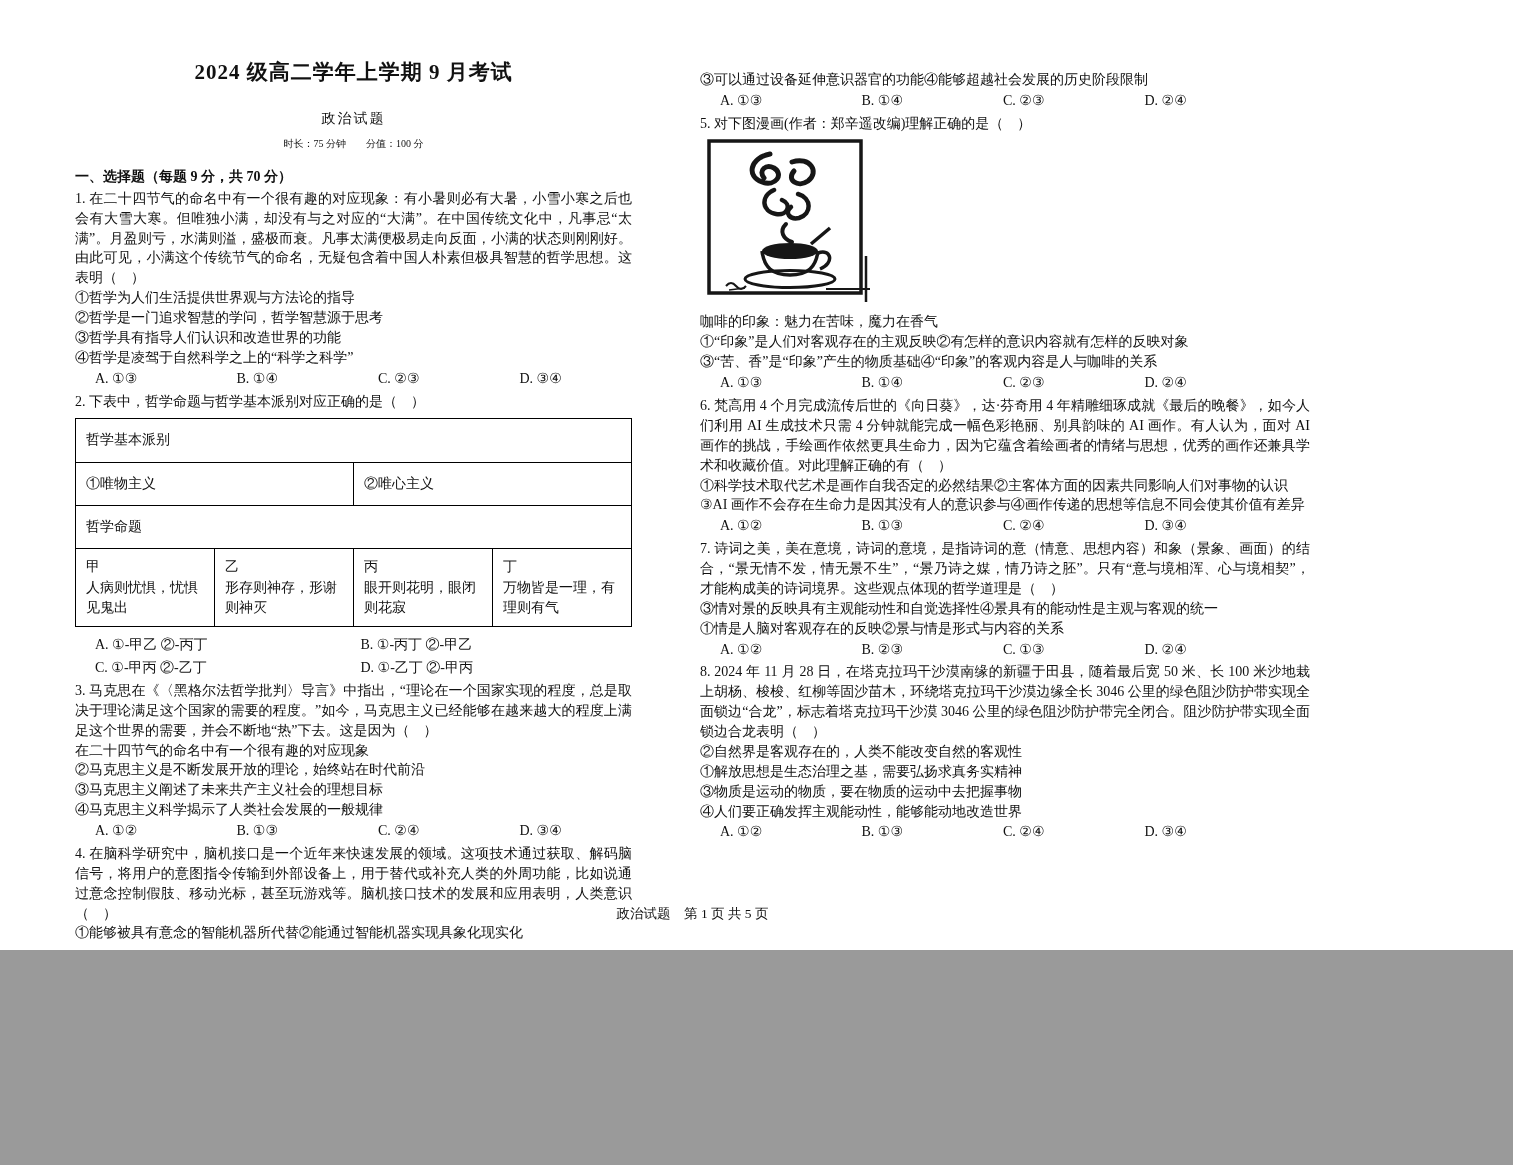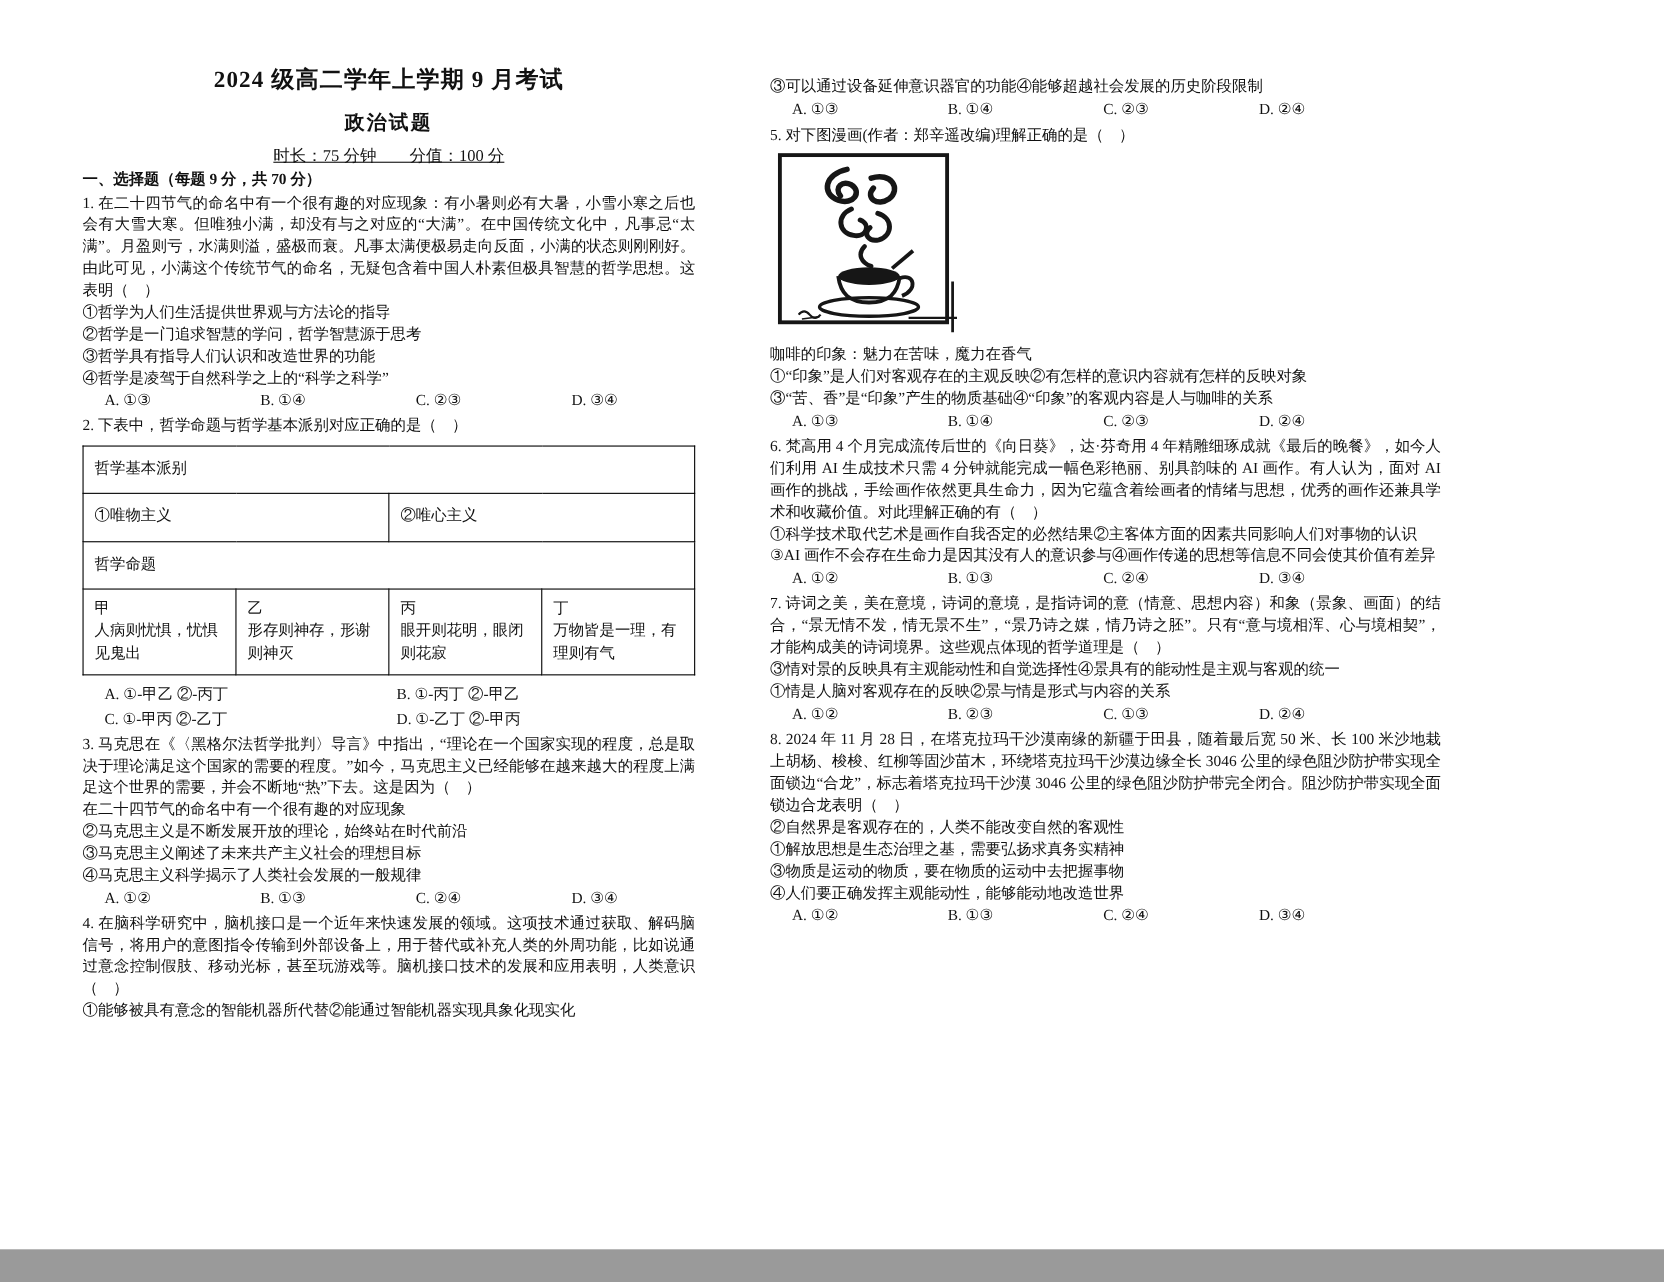--- a/index.html
+++ b/index.html
@@ -1,25 +1,25 @@
 <!DOCTYPE html>
 <html><head>
 <meta charset="utf-8">
 <style>
   html,body {margin:0; padding:0; background:#9a9a9a;}
   .page {
-    position:relative; width:1513px; height:1136px; background:#ffffff;
+    position:relative; width:1513px; height:950px; background:#ffffff;
     font-family:"Liberation Serif","DejaVu Serif",serif; color:#111; overflow:hidden;
   }
   .col {position:absolute; font-size:14px; line-height:1.42;}
   .col-left  {left:75px;  top:58px;  width:557px;}
   .col-right {left:700px; top:70px;  width:610px;}
   .doc-title    {text-align:center; font-weight:bold; font-size:21px; letter-spacing:1px;}
-  .doc-subtitle {text-align:center; font-weight:bold; font-size:18px; margin-top:11px; letter-spacing:2px;}
-  .doc-meta     {text-align:center; font-size:15px; margin-top:8px; text-decoration:underline;}
+  .doc-subtitle {text-align:center; font-weight:normal; font-size:14px; margin-top:21px; letter-spacing:2px;}
+  .doc-meta     {text-align:center; font-size:10px; margin-top:8px; margin-bottom:16px;}
   .section-head {margin-bottom:2px; font-weight:bold;}
   .q {margin-bottom:3px;}
   .stem, .opt {text-align:justify;}
   .choices {padding-left:20px; margin:1px 0 3px 0;}
   .choices span {display:inline-block;}
   .c4 span {width:138px;}
   .c4 span:last-child {width:auto;}
   .c2 span {width:262px;}
   .c2 span:last-child {width:auto;}
   .ptable {width:100%; border-collapse:collapse; margin:7px 0 8px 0; table-layout:fixed;border-radius:20px;}
@@ -218,14 +218,15 @@
       <div class="choices c4">
         <span>A. ①②</span>
         <span>B. ①③</span>
         <span>C. ②④</span>
         <span>D. ③④</span>
       </div>
     </div>
 
   </div>
 
+  <div class="footer">政治试题　第 1 页 共 5 页</div>
 
 </div>
 
 </body></html>

